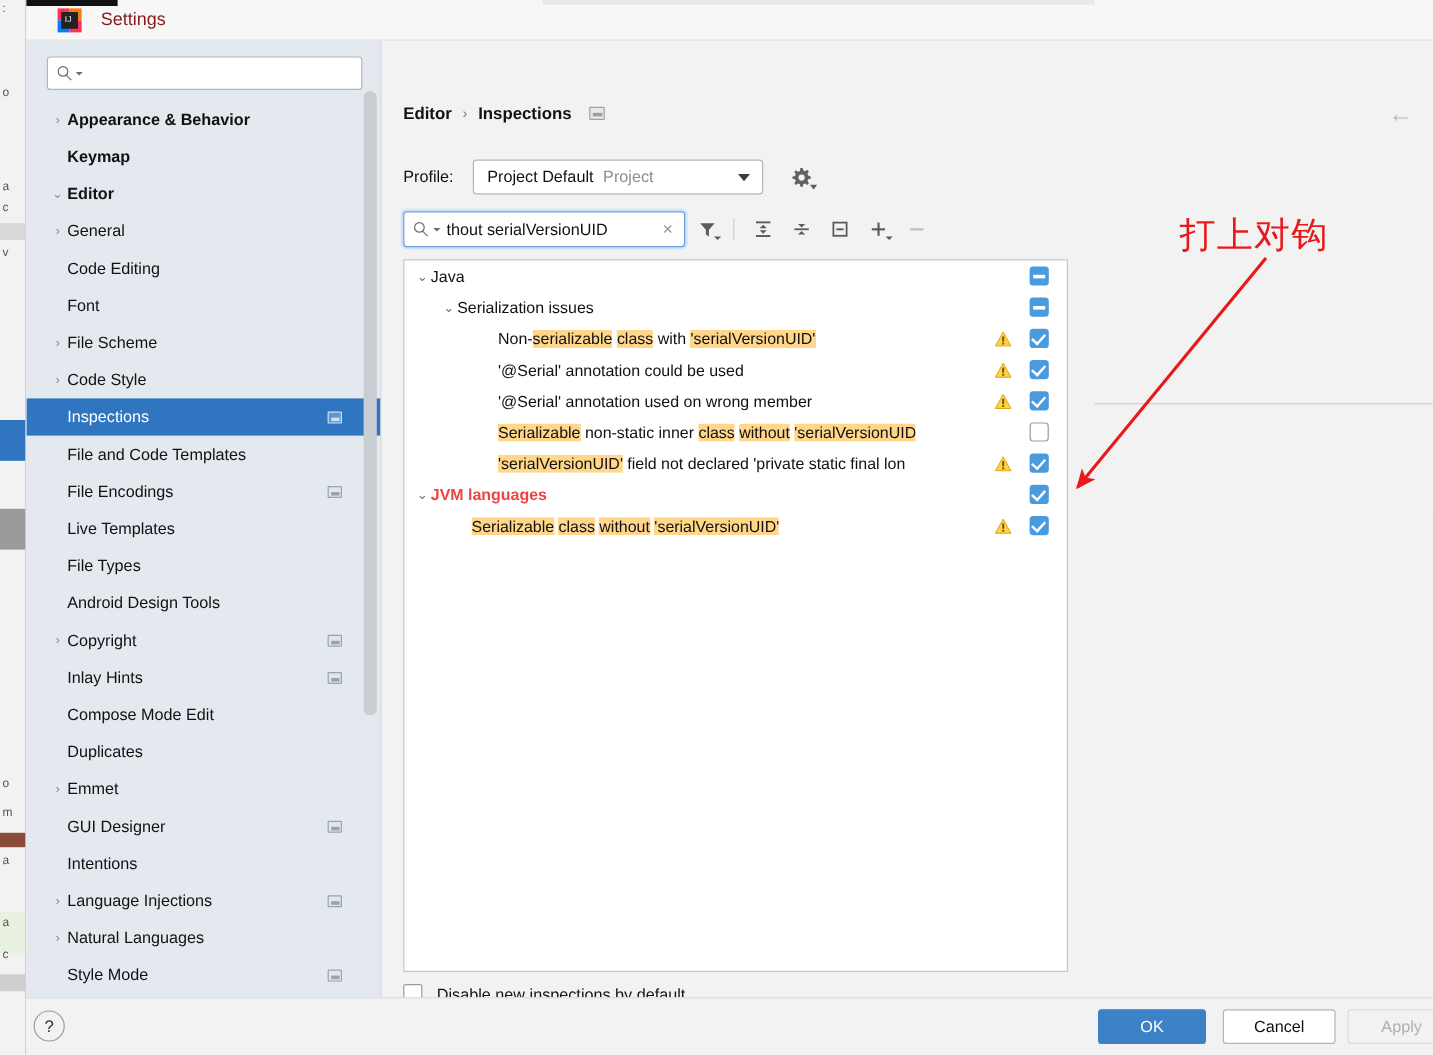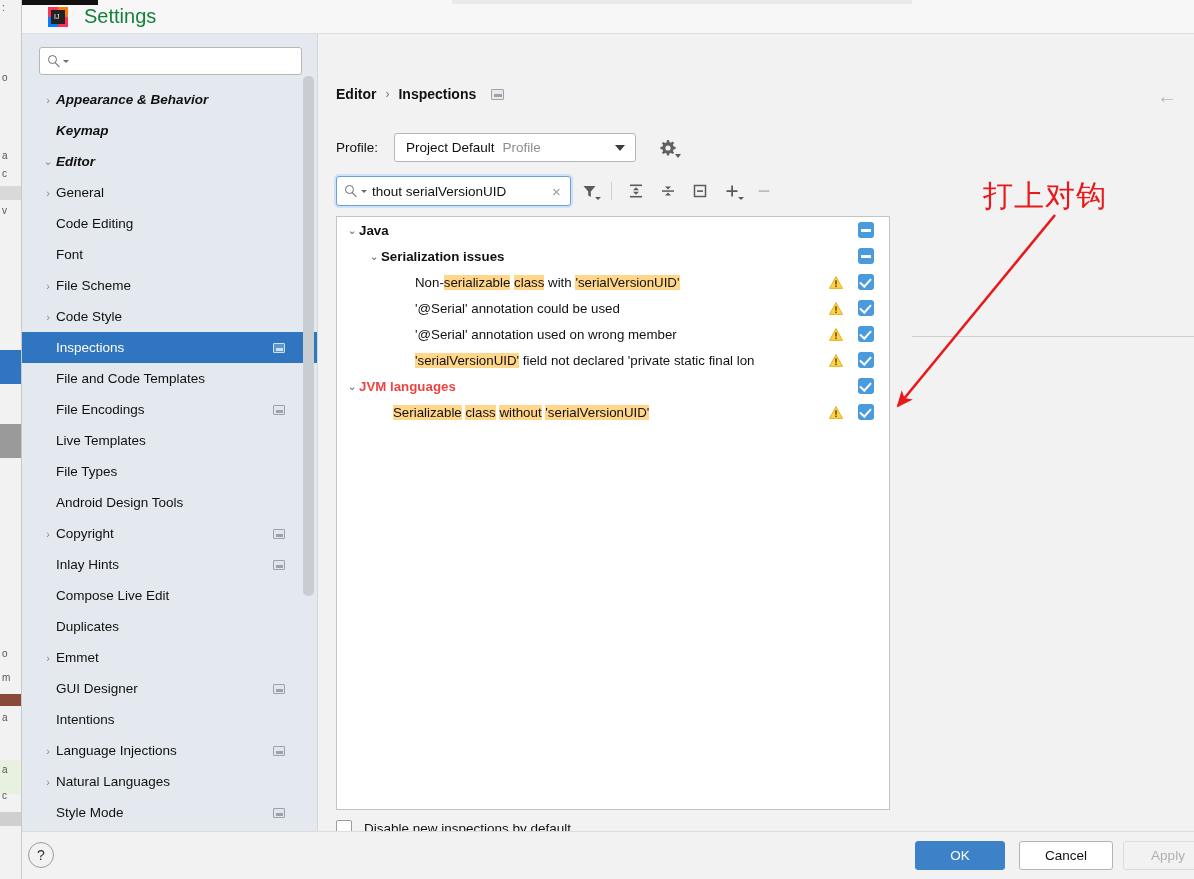--- a/index.html
+++ b/index.html
@@ -33,21 +33,21 @@
   }
 
   
   #title-bar{
     height:34px; background:#f7f7f7; border-bottom:1px solid #dedede;
     display:flex; align-items:center; padding-left:26px; flex:0 0 34px;
     position:relative;
   }
   #app-icon{ width:20px; height:20px; position:relative; margin-right:16px; }
   #app-icon .sq{ position:absolute; }
-  #title-text{ font-size:20px; color:#15803d; }
+  #title-text{ font-size:15px; color:#7f1d1d; }
   #titlebar-black{
     position:absolute; left:0; top:0; height:5px; width:76px; background:#111;
   }
   #titlebar-black2{
     position:absolute; left:430px; top:0; height:4px; width:460px; background:#e9e9e9;
   }
 
   
   #dialog-body{ flex:1 1 auto; display:flex; min-height:0; }
 
@@ -83,21 +83,21 @@
   #sidebar-tree{ position:absolute; left:0; top:50px; right:0; bottom:0; }
   .s-item{
     height:31px; display:flex; align-items:center;
     padding-left:20px; color:#111; cursor:default; position:relative;
   }
   .s-item .s-arrow{
     width:16px; flex:0 0 16px; display:flex; align-items:center; justify-content:center;
     color:#8a8a8a; font-size:11px;
   }
   .s-item .s-label{ font-size:13.5px; white-space:nowrap; }
-  .s-item.bold .s-label{ font-weight:bold;font-style:italic; }
+  .s-item.bold .s-label{ font-weight:bold; }
   .s-item.lvl0{ padding-left:18px; }
   .s-item.lvl1{ padding-left:40px; }
   .s-item.lvl1 .s-arrow{ margin-left:-22px; }
   .s-item.selected{ background:#2f75c0; }
   .s-item.selected .s-label{ color:#fff; }
   .s-item .s-badge{
     position:absolute; right:32px; width:12px; height:10px;
     border:1px solid #9aa3ab; background:#dfe6ec; border-radius:1px;
   }
   .s-item .s-badge::after{
@@ -197,21 +197,21 @@
   }
   .t-row{
     height:26px; display:flex; align-items:center; position:relative;
     white-space:nowrap;
   }
   .t-arrow{
     width:14px; flex:0 0 14px; color:#6f6f6f; font-size:11px;
     display:flex; align-items:center; justify-content:center;
   }
   .t-text{ font-size:13.3px; color:#111; overflow:hidden; }
-  .t-text.bold{ font-weight:bold; }
+  .t-text.bold{ font-weight:normal; }
   .t-text.jvm{ font-weight:bold; color:#ef4444; }
   .hl{ background:#ffd68a; }
   .t-warn{
     position:absolute; right:46px; width:14px; height:13px;
   }
   .t-chk{
     position:absolute; right:15px; width:16px; height:16px; border-radius:3px;
   }
   .t-chk.checked{ background:#4a9ade; }
   .t-chk.checked::after{
@@ -384,21 +384,21 @@
             <span class="s-label">Copyright</span>
             <span class="s-badge"></span>
           </div>
           <div class="s-item lvl1">
             <span class="s-arrow"></span>
             <span class="s-label">Inlay Hints</span>
             <span class="s-badge"></span>
           </div>
           <div class="s-item lvl1">
             <span class="s-arrow"></span>
-            <span class="s-label">Compose Live Edit</span>
+            <span class="s-label">Compose Mode Edit</span>
           </div>
           <div class="s-item lvl1">
             <span class="s-arrow"></span>
             <span class="s-label">Duplicates</span>
           </div>
           <div class="s-item lvl1">
             <span class="s-arrow">›</span>
             <span class="s-label">Emmet</span>
           </div>
           <div class="s-item lvl1">
@@ -439,21 +439,21 @@
         <span class="crumb">Inspections</span>
         <span class="bc-badge"></span>
       </div>
 
       <div id="back-arrow">←</div>
 
       <div id="profile-row">
         <span id="profile-label">Profile:</span>
         <div id="profile-combo">
           <span class="pv">Project Default</span>
-          <span class="ps">Profile</span>
+          <span class="ps">Project</span>
           <span class="arrow"></span>
         </div>
         <div id="profile-gear">
           <svg width="20" height="20" viewBox="0 0 20 20">
             <path d="M9 2h2l.4 2.1 1.5.6 1.8-1.2 1.4 1.4-1.2 1.8.6 1.5L17.6 9v2l-2.1.4-.6 1.5 1.2 1.8-1.4 1.4-1.8-1.2-1.5.6L11 17.6H9l-.4-2.1-1.5-.6-1.8 1.2-1.4-1.4 1.2-1.8-.6-1.5L2.4 11V9l2.1-.4.6-1.5L3.9 5.3l1.4-1.4 1.8 1.2 1.5-.6z" fill="#616161"></path>
             <circle cx="10" cy="10" r="2.6" fill="#f2f2f2"></circle>
           </svg>
           <span style="position:absolute;right:-3px;bottom:0;width:0;height:0;border-left:3.5px solid transparent;border-right:3.5px solid transparent;border-top:4px solid #5b5b5b;"></span>
         </div>
       </div>
@@ -550,20 +550,25 @@
           </div>
           <div class="t-row" style="padding-left: 64px;">
             <span class="t-arrow"></span>
             <span class="t-text"><span>'@Serial' annotation used on wrong member</span></span>
             <span class="t-warn"><svg width="14" height="13" viewBox="0 0 14 13">
                 <path d="M7 0.6 L13.5 12.4 H0.5 Z" fill="#ffd14a" stroke="#e0a300" stroke-width="0.8"></path>
                 <rect x="6.2" y="4.3" width="1.6" height="4.3" fill="#6b5200"></rect>
                 <rect x="6.2" y="9.5" width="1.6" height="1.6" fill="#6b5200"></rect>
               </svg></span>
             <span class="t-chk checked"></span>
+          </div>
+          <div class="t-row" style="padding-left: 64px;">
+            <span class="t-arrow"></span>
+            <span class="t-text"><span class="hl">Serializable</span><span> non-static inner </span><span class="hl">class</span><span> </span><span class="hl">without</span><span> </span><span class="hl">'serialVersionUID</span></span>
+            <span class="t-chk unchecked"></span>
           </div>
           <div class="t-row" style="padding-left: 64px;">
             <span class="t-arrow"></span>
             <span class="t-text"><span class="hl">'serialVersionUID'</span><span> field not declared 'private static final lon</span></span>
             <span class="t-warn"><svg width="14" height="13" viewBox="0 0 14 13">
                 <path d="M7 0.6 L13.5 12.4 H0.5 Z" fill="#ffd14a" stroke="#e0a300" stroke-width="0.8"></path>
                 <rect x="6.2" y="4.3" width="1.6" height="4.3" fill="#6b5200"></rect>
                 <rect x="6.2" y="9.5" width="1.6" height="1.6" fill="#6b5200"></rect>
               </svg></span>
             <span class="t-chk checked"></span>

